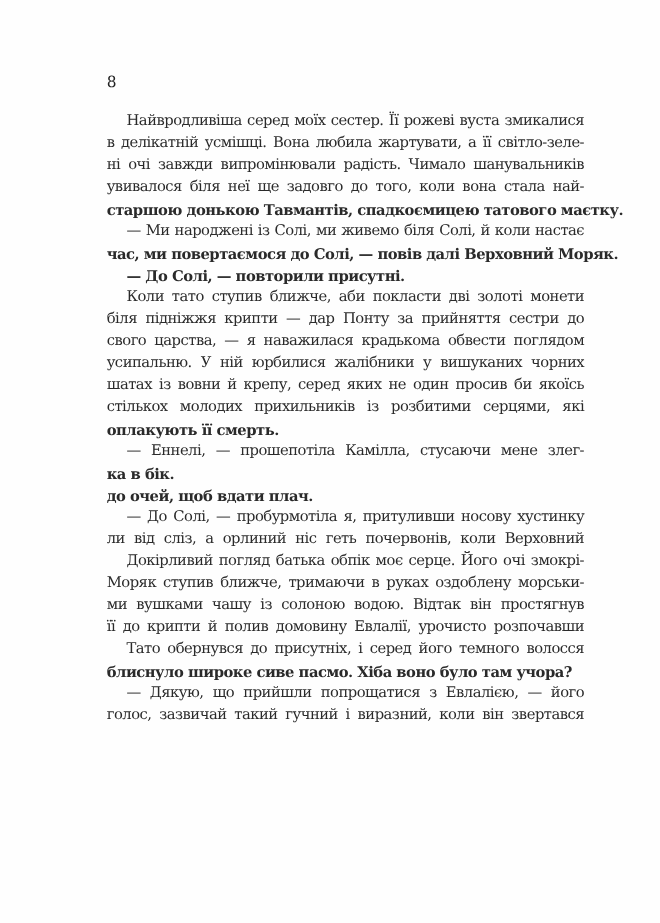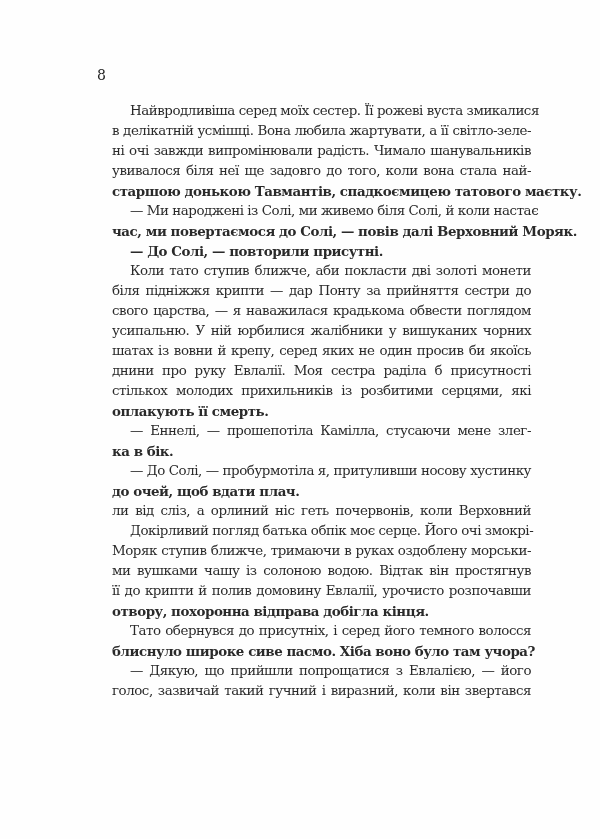--- a/index.html
+++ b/index.html
@@ -12,21 +12,21 @@
     position: absolute; left: 97px; top: 67px;
     font-family: "DejaVu Serif", serif; font-size: 14px; color: #222;
   }
   .text-block {
     position: absolute; left: 97px; top: 101px; width: 434px;
     font-family: "DejaVu Serif", serif; font-size: 13.4px; line-height: 20px;
     color: #2a2a2a; letter-spacing: -0.45px;
   }
   .line {
     display: block; white-space: nowrap; text-align: justify;
-    text-align-last: justify; height: 20px; margin-left: 15px;
+    text-align-last: justify; height: 20px;
   }
   .line.last { text-align-last: left; font-weight: bold; }
   .line.indent { padding-left: 18px; }
 </style>
 </head>
 <body>
 
 <div class="page">
   <div class="page-number">8</div>
   <div class="text-block" id="text-block">
@@ -36,31 +36,29 @@
       <span class="line">увивалося біля неї ще задовго до того, коли вона стала най-</span>
       <span class="line last">старшою донькою Тавмантів, спадкоємицею татового маєтку.</span>
       <span class="line indent">— Ми народжені із Солі, ми живемо біля Солі, й коли настає</span>
       <span class="line last">час, ми повертаємося до Солі, — повів далі Верховний Моряк.</span>
       <span class="line indent last">— До Солі, — повторили присутні.</span>
       <span class="line indent">Коли тато ступив ближче, аби покласти дві золоті монети</span>
       <span class="line">біля підніжжя крипти — дар Понту за прийняття сестри до</span>
       <span class="line">свого царства, — я наважилася крадькома обвести поглядом</span>
       <span class="line">усипальню. У ній юрбилися жалібники у вишуканих чорних</span>
       <span class="line">шатах із вовни й крепу, серед яких не один просив би якоїсь</span>
-      <span class="line">днини про руку Евлалії. Моя сестра раділа б присутності</span>
       <span class="line">стількох молодих прихильників із розбитими серцями, які</span>
       <span class="line last">оплакують її смерть.</span>
       <span class="line indent">— Еннелі, — прошепотіла Камілла, стусаючи мене злег-</span>
       <span class="line last">ка в бік.</span>
+      <span class="line last">до очей, щоб вдати плач.</span>
       <span class="line indent">— До Солі, — пробурмотіла я, притуливши носову хустинку</span>
-      <span class="line last">до очей, щоб вдати плач.</span>
       <span class="line">ли від сліз, а орлиний ніс геть почервонів, коли Верховний</span>
       <span class="line indent">Докірливий погляд батька обпік моє серце. Його очі змокрі-</span>
       <span class="line">Моряк ступив ближче, тримаючи в руках оздоблену морськи-</span>
       <span class="line">ми вушками чашу із солоною водою. Відтак він простягнув</span>
       <span class="line">її до крипти й полив домовину Евлалії, урочисто розпочавши</span>
-      <span class="line last">отвору, похоронна відправа добігла кінця.</span>
       <span class="line indent">Тато обернувся до присутніх, і серед його темного волосся</span>
       <span class="line last">блиснуло широке сиве пасмо. Хіба воно було там учора?</span>
       <span class="line indent">— Дякую, що прийшли попрощатися з Евлалією, — його</span>
       <span class="line">голос, зазвичай такий гучний і виразний, коли він звертався</span>
     </div>
 </div>
 
 </body></html>

